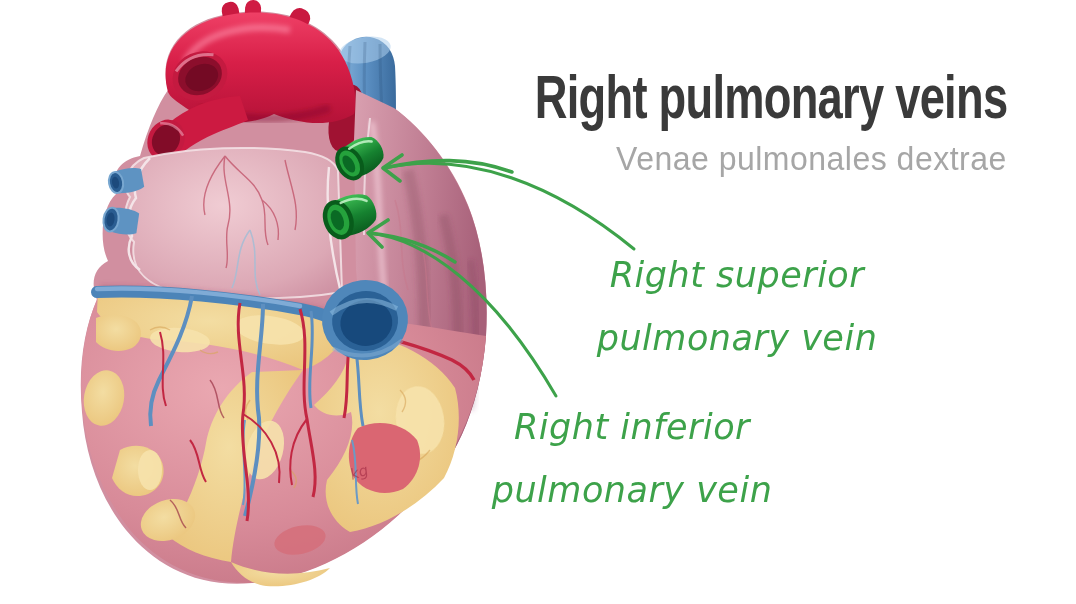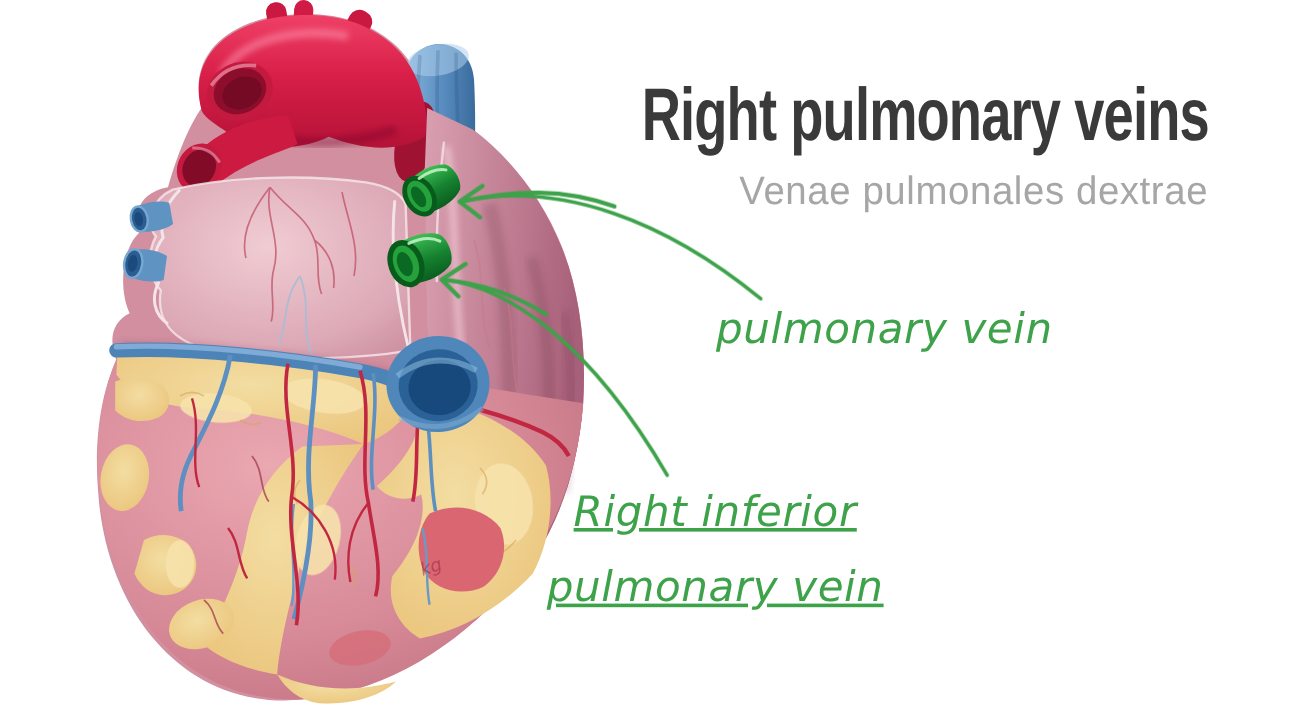--- a/index.html
+++ b/index.html
@@ -19,21 +19,21 @@
     font-family:"Liberation Sans",sans-serif;font-weight:400;font-size:33px;
     color:#a6a6a6;letter-spacing:.5px;line-height:1.15;
     transform:scaleX(.97);transform-origin:100% 50%;
   }
   .note{
     position:absolute;text-align:center;white-space:nowrap;
     font-family:"DejaVu Sans",sans-serif;font-style:italic;
     font-size:35px;line-height:63px;color:#3da24a;letter-spacing:.5px;
   }
   .note-sup{left:577px;top:244px;width:320px;}
-  .note-inf{left:436px;top:396px;width:320px;text-decoration:underline;}
+  .note-inf{left:472px;top:396px;width:320px;}
 </style>
 </head>
 <body>
 
 <div class="canvas">
 
   <svg class="illustration-svg" width="1076" height="604" viewBox="0 0 1076 604">
     <defs>
       <linearGradient id="gAorta" x1="0" y1="0" x2="0" y2="1">
         <stop offset="0" stop-color="#ef4066"></stop>
@@ -266,20 +266,21 @@
       <path d="M556,396 C492,286 424,239 369,233" stroke-width="3"></path>
       <path d="M369,233 C400,236 430,246 455,262" stroke-width="3.5"></path>
       <path d="M388,220 L368,233 L382,247" stroke-width="3.6"></path>
     </g>
   </svg>
 
   <div class="fig-title">Right pulmonary veins</div>
   <div class="fig-subtitle">Venae pulmonales dextrae</div>
 
   <div class="note note-sup">
+    <div>Right superior</div>
     <div>pulmonary vein</div>
   </div>
   <div class="note note-inf">
     <div>Right inferior</div>
     <div>pulmonary vein</div>
   </div>
 
 </div>
 
 </body></html>

